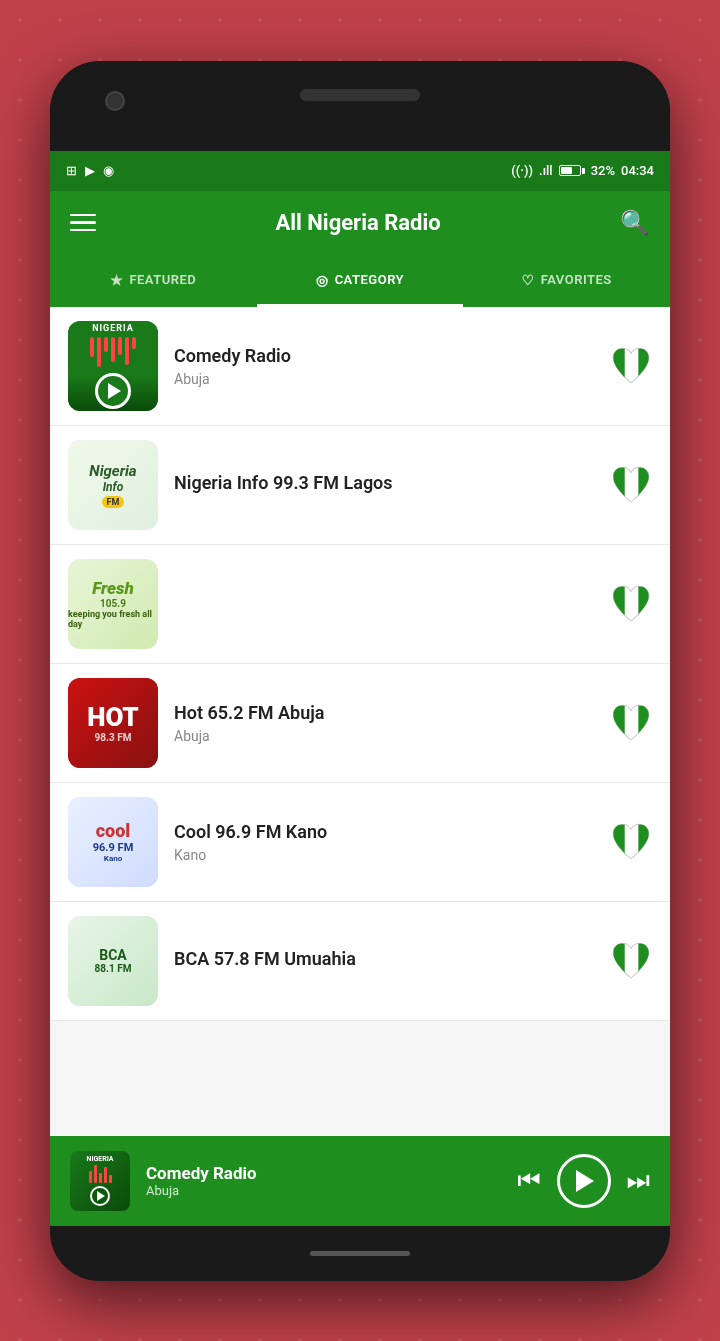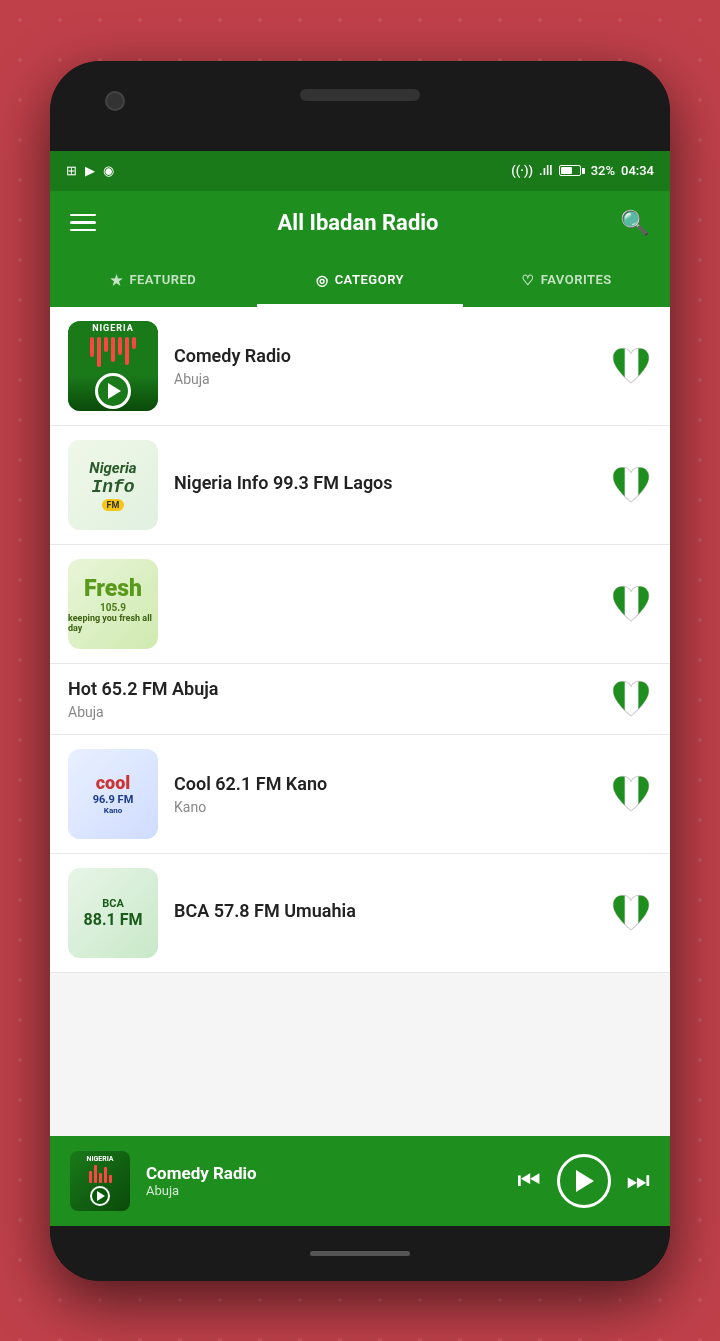--- a/index.html
+++ b/index.html
@@ -411,21 +411,21 @@
       <span>04:34</span>
     </div>
   </div>
 
   <div class="app-header">
     <div class="menu-icon">
       <div class="menu-line"></div>
       <div class="menu-line"></div>
       <div class="menu-line"></div>
     </div>
-    <div class="app-title">All Ibadan Radio</div>
+    <div class="app-title">All Nigeria Radio</div>
     <div class="search-icon-btn">🔍</div>
   </div>
 
   <div class="tabs-bar">
     <div class="tab">
       <span class="tab-icon">★</span>
       <span>FEATURED</span>
     </div>
     <div class="tab active">
       <span class="tab-icon">◎</span>
@@ -471,21 +471,21 @@
         <clipPath id="hclip1b">
           <path d="M20 35 C20 35 3 22 3 11 C3 6 7 2 12 2 C15.5 2 18.5 4 20 7 C21.5 4 24.5 2 28 2 C33 2 37 6 37 11 C37 22 20 35 20 35Z"></path>
         </clipPath>
       </svg>
     </div>
 
     <div class="station-item">
       <div class="station-logo logo-nigeria-info">
         <div style="display:flex;flex-direction:column;align-items:center;justify-content:center;width:100%;height:100%;border-radius:12px;background:linear-gradient(135deg,#f0f8e8,#e0f0e0);">
           <div style="font-size:15px;font-weight:bold;color:#2a5a2a;font-style:italic;">Nigeria</div>
-          <div style="font-size:18px;color:#2a5a2a;font-style:italic;font-family:Liberation Mono, monospace;">Info</div>
+          <div style="font-size:12px;color:#2a5a2a;font-style:italic;">Info</div>
           <div style="background:#f5c518;color:#333;font-size:9px;font-weight:bold;padding:1px 5px;border-radius:8px;margin-top:2px;">FM</div>
         </div>
       </div>
       <div class="station-info">
         <div class="station-name">Nigeria Info 99.3 FM Lagos</div>
       </div>
       <svg class="nigeria-heart" viewBox="0 0 40 38">
         <path d="M20 35 C20 35 3 22 3 11 C3 6 7 2 12 2 C15.5 2 18.5 4 20 7 C21.5 4 24.5 2 28 2 C33 2 37 6 37 11 C37 22 20 35 20 35Z" fill="white" stroke="#ccc" stroke-width="1"></path>
         <rect x="3" y="2" width="11" height="31" fill="#1e8e1e" clip-path="url(#hclip2)"></rect>
         <clipPath id="hclip2">
@@ -494,41 +494,47 @@
         <rect x="27" y="2" width="11" height="31" fill="#1e8e1e" clip-path="url(#hclip2b)"></rect>
         <clipPath id="hclip2b">
           <path d="M20 35 C20 35 3 22 3 11 C3 6 7 2 12 2 C15.5 2 18.5 4 20 7 C21.5 4 24.5 2 28 2 C33 2 37 6 37 11 C37 22 20 35 20 35Z"></path>
         </clipPath>
       </svg>
     </div>
 
     <div class="station-item">
       <div class="station-logo logo-fresh">
         <div style="display:flex;flex-direction:column;align-items:center;justify-content:center;width:100%;height:100%;border-radius:12px;background:linear-gradient(135deg,#e8f5d8,#d0eab0);">
-          <div style="font-size:23px;font-weight:900;color:#5a9a1a;">Fresh</div>
+          <div style="font-size:17px;font-weight:900;color:#5a9a1a;font-style:italic;">Fresh</div>
           <div style="font-size:10px;color:#4a7a18;font-weight:bold;">105.9</div>
           <div style="font-size:9px;color:#3a6010;">keeping you fresh all day</div>
         </div>
       </div>
       <div class="station-info">
       </div>
       <svg class="nigeria-heart" viewBox="0 0 40 38">
         <path d="M20 35 C20 35 3 22 3 11 C3 6 7 2 12 2 C15.5 2 18.5 4 20 7 C21.5 4 24.5 2 28 2 C33 2 37 6 37 11 C37 22 20 35 20 35Z" fill="white" stroke="#ccc" stroke-width="1"></path>
         <rect x="3" y="2" width="11" height="31" fill="#1e8e1e" clip-path="url(#hclip3)"></rect>
         <clipPath id="hclip3">
           <path d="M20 35 C20 35 3 22 3 11 C3 6 7 2 12 2 C15.5 2 18.5 4 20 7 C21.5 4 24.5 2 28 2 C33 2 37 6 37 11 C37 22 20 35 20 35Z"></path>
         </clipPath>
         <rect x="27" y="2" width="11" height="31" fill="#1e8e1e" clip-path="url(#hclip3b)"></rect>
         <clipPath id="hclip3b">
           <path d="M20 35 C20 35 3 22 3 11 C3 6 7 2 12 2 C15.5 2 18.5 4 20 7 C21.5 4 24.5 2 28 2 C33 2 37 6 37 11 C37 22 20 35 20 35Z"></path>
         </clipPath>
       </svg>
     </div>
 
     <div class="station-item">
+      <div class="station-logo logo-hot">
+        <div style="display:flex;flex-direction:column;align-items:center;justify-content:center;width:100%;height:100%;border-radius:12px;background:linear-gradient(135deg,#cc1111,#881111);">
+          <div style="font-size:26px;font-weight:900;color:white;">HOT</div>
+          <div style="font-size:10px;color:rgba(255,255,255,0.8);">98.3 FM</div>
+        </div>
+      </div>
       <div class="station-info">
         <div class="station-name">Hot 65.2 FM Abuja</div>
         <div class="station-location">Abuja</div>
       </div>
       <svg class="nigeria-heart" viewBox="0 0 40 38">
         <path d="M20 35 C20 35 3 22 3 11 C3 6 7 2 12 2 C15.5 2 18.5 4 20 7 C21.5 4 24.5 2 28 2 C33 2 37 6 37 11 C37 22 20 35 20 35Z" fill="white" stroke="#ccc" stroke-width="1"></path>
         <rect x="3" y="2" width="11" height="31" fill="#1e8e1e" clip-path="url(#hclip4)"></rect>
         <clipPath id="hclip4">
           <path d="M20 35 C20 35 3 22 3 11 C3 6 7 2 12 2 C15.5 2 18.5 4 20 7 C21.5 4 24.5 2 28 2 C33 2 37 6 37 11 C37 22 20 35 20 35Z"></path>
         </clipPath>
@@ -541,41 +547,41 @@
 
     <div class="station-item">
       <div class="station-logo logo-cool">
         <div style="display:flex;flex-direction:column;align-items:center;justify-content:center;width:100%;height:100%;border-radius:12px;background:linear-gradient(135deg,#e8f0ff,#d0dcff);">
           <div style="font-size:18px;font-weight:900;color:#cc3333;">cool</div>
           <div style="font-size:11px;color:#1a3a8a;font-weight:bold;">96.9 FM</div>
           <div style="font-size:8px;color:#1a3a8a;font-weight:bold;">Kano</div>
         </div>
       </div>
       <div class="station-info">
-        <div class="station-name">Cool 62.1 FM Kano</div>
+        <div class="station-name">Cool 96.9 FM Kano</div>
         <div class="station-location">Kano</div>
       </div>
       <svg class="nigeria-heart" viewBox="0 0 40 38">
         <path d="M20 35 C20 35 3 22 3 11 C3 6 7 2 12 2 C15.5 2 18.5 4 20 7 C21.5 4 24.5 2 28 2 C33 2 37 6 37 11 C37 22 20 35 20 35Z" fill="white" stroke="#ccc" stroke-width="1"></path>
         <rect x="3" y="2" width="11" height="31" fill="#1e8e1e" clip-path="url(#hclip5)"></rect>
         <clipPath id="hclip5">
           <path d="M20 35 C20 35 3 22 3 11 C3 6 7 2 12 2 C15.5 2 18.5 4 20 7 C21.5 4 24.5 2 28 2 C33 2 37 6 37 11 C37 22 20 35 20 35Z"></path>
         </clipPath>
         <rect x="27" y="2" width="11" height="31" fill="#1e8e1e" clip-path="url(#hclip5b)"></rect>
         <clipPath id="hclip5b">
           <path d="M20 35 C20 35 3 22 3 11 C3 6 7 2 12 2 C15.5 2 18.5 4 20 7 C21.5 4 24.5 2 28 2 C33 2 37 6 37 11 C37 22 20 35 20 35Z"></path>
         </clipPath>
       </svg>
     </div>
 
     <div class="station-item">
       <div class="station-logo logo-bca">
         <div style="display:flex;flex-direction:column;align-items:center;justify-content:center;width:100%;height:100%;border-radius:12px;background:linear-gradient(135deg,#e8f5e8,#c8e8c8);">
-          <div style="font-size:11px;color:#1a5a1a;font-weight:bold;">BCA</div>
-          <div style="font-size:16px;color:#1a5a1a;text-align:right;">88.1 FM</div>
+          <div style="font-size:14px;color:#1a5a1a;font-weight:bold;">BCA</div>
+          <div style="font-size:10px;color:#1a5a1a;text-align:right;">88.1 FM</div>
         </div>
       </div>
       <div class="station-info">
         <div class="station-name">BCA 57.8 FM Umuahia</div>
       </div>
       <svg class="nigeria-heart" viewBox="0 0 40 38">
         <path d="M20 35 C20 35 3 22 3 11 C3 6 7 2 12 2 C15.5 2 18.5 4 20 7 C21.5 4 24.5 2 28 2 C33 2 37 6 37 11 C37 22 20 35 20 35Z" fill="white" stroke="#ccc" stroke-width="1"></path>
         <rect x="3" y="2" width="11" height="31" fill="#1e8e1e" clip-path="url(#hclip6)"></rect>
         <clipPath id="hclip6">
           <path d="M20 35 C20 35 3 22 3 11 C3 6 7 2 12 2 C15.5 2 18.5 4 20 7 C21.5 4 24.5 2 28 2 C33 2 37 6 37 11 C37 22 20 35 20 35Z"></path>

